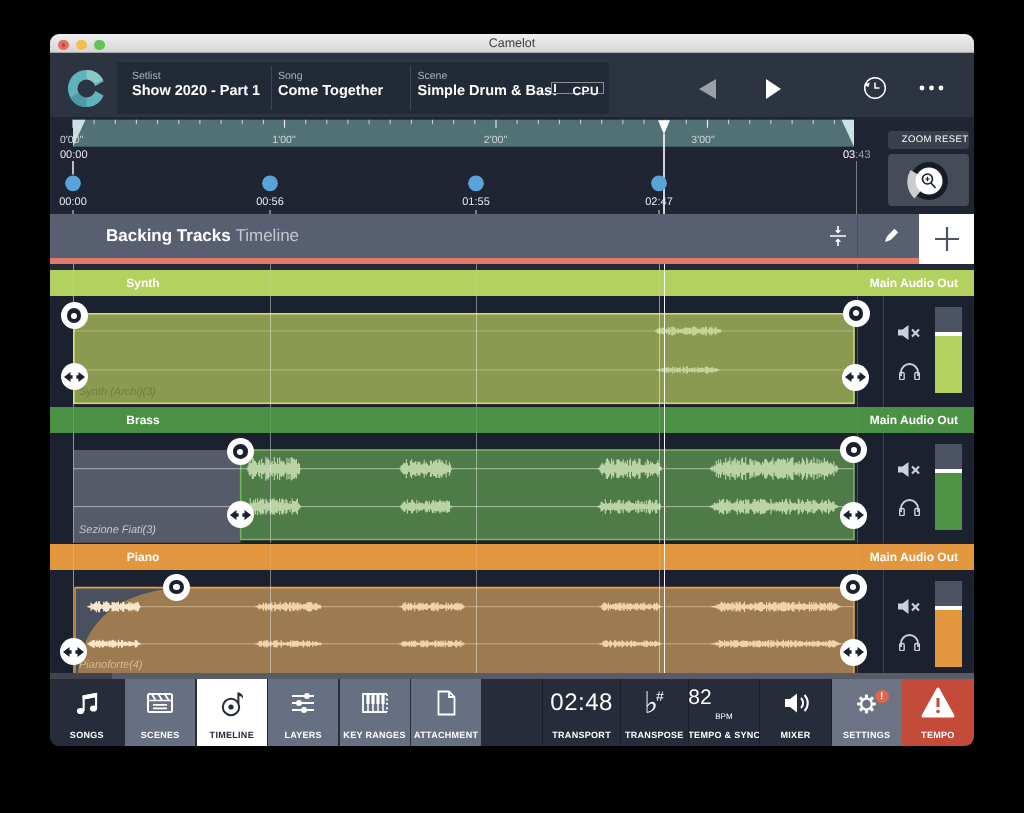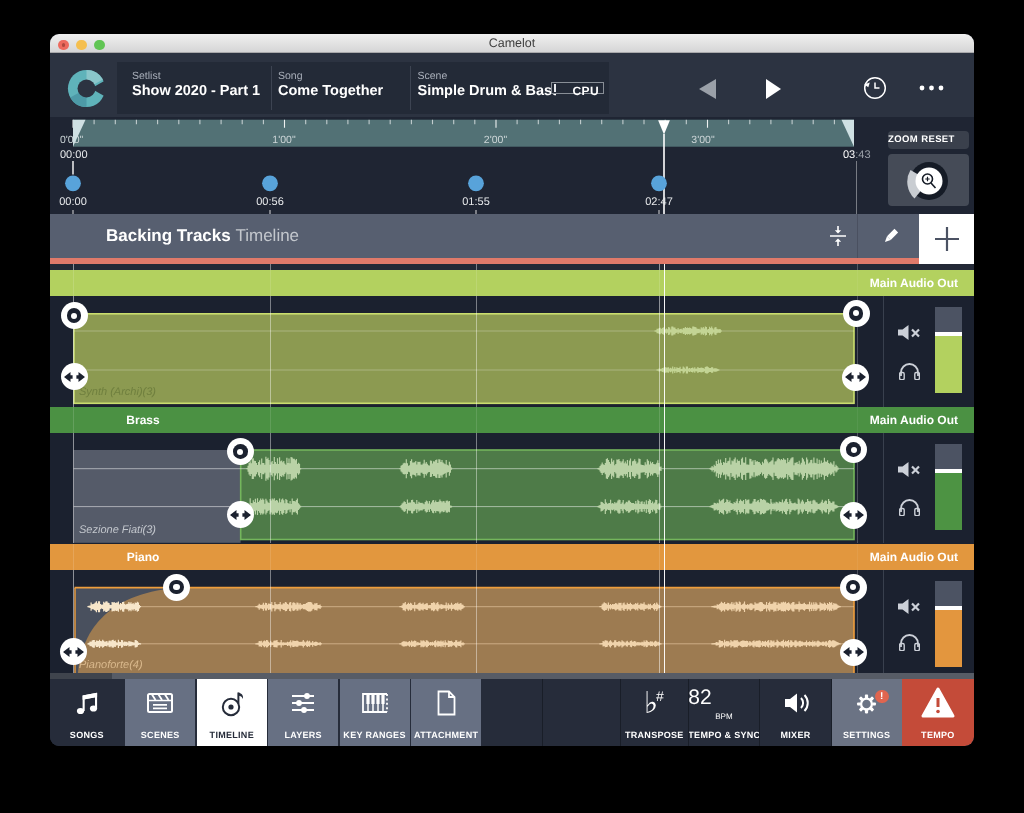--- a/index.html
+++ b/index.html
@@ -39,20 +39,21 @@
 .tbtn .lbl{position:absolute;left:0;bottom:6px;width:100%;text-align:center;font-size:9px;font-weight:bold;color:#fff;letter-spacing:.3px;white-space:nowrap;}
 .tbtn svg{position:absolute;left:50%;top:24px;transform:translate(-50%,-50%);}
 .vline{position:absolute;width:1px;}
 </style></head><body>
 <div id="page">
 <div id="win">
 
 <div id="gapstrip"></div>
 
 <div class="thdr" style="top:236px;background:#b3d15f;">
+        <span class="tn">Synth</span>
         <span class="mao">Main Audio Out</span>
       </div>
 <div class="tbody" style="top:262px;height:111px;">
   <svg class="abs" style="left:0;top:0;" width="924" height="111" viewBox="0 0 924 111">
     <rect x="24" y="17.8" width="780" height="89.5" fill="#8c9a51"></rect>
     <rect x="24" y="17.8" width="780" height="89.5" fill="none" stroke="#cade6e" stroke-width="1.6"></rect>
     <path d="M24 35H804M24 74H804" stroke="rgba(255,255,255,0.28)" stroke-width="1"></path>
     <path d="M605.0 34.4V35.6M606.0 34.2V35.8M607.1 32.7V37.3M608.1 32.7V37.3M609.2 32.0V38.0M610.2 31.7V38.3M611.3 33.0V37.0M612.3 32.0V38.0M613.4 31.6V38.4M614.4 31.1V38.9M615.5 33.3V36.7M616.5 32.6V37.4M617.6 33.3V36.7M618.6 31.0V39.0M619.7 31.4V38.6M620.7 33.5V36.5M621.8 30.5V39.5M622.8 30.5V39.5M623.9 31.5V38.5M624.9 31.6V38.4M626.0 33.1V36.9M627.0 33.6V36.4M628.1 31.9V38.1M629.1 33.4V36.6M630.2 33.0V37.0M631.2 32.8V37.2M632.3 33.5V36.5M633.3 32.1V37.9M634.4 32.2V37.8M635.4 30.9V39.1M636.5 31.9V38.1M637.5 31.6V38.4M638.6 32.0V38.0M639.6 31.5V38.5M640.7 32.1V37.9M641.7 32.7V37.3M642.8 30.4V39.6M643.8 30.4V39.6M644.9 30.9V39.1M645.9 31.3V38.7M647.0 32.6V37.4M648.0 32.9V37.1M649.1 32.7V37.3M650.1 33.4V36.6M651.2 31.2V38.8M652.2 32.3V37.7M653.3 30.9V39.1M654.3 32.4V37.6M655.4 30.5V39.5M656.4 30.9V39.1M657.5 33.6V36.4M658.5 32.9V37.1M659.6 30.7V39.3M660.6 32.1V37.9M661.7 30.5V39.5M662.7 32.3V37.7M663.8 33.4V36.6M664.8 31.6V38.4M665.9 31.1V38.9M666.9 32.8V37.2M668.0 33.3V36.7M669.0 33.2V36.8M670.1 32.9V37.1M671.1 34.2V35.8" stroke="#c3d494" stroke-width="1.2" fill="none"></path>
           <path d="M607.0 73.4V74.6M608.0 73.2V74.8M609.1 72.4V75.6M610.1 72.8V75.2M611.2 72.9V75.1M612.2 72.0V76.0M613.3 72.2V75.8M614.3 70.9V77.1M615.4 71.2V76.8M616.4 71.4V76.6M617.5 71.5V76.5M618.5 71.3V76.7M619.6 72.6V75.4M620.6 71.8V76.2M621.7 72.5V75.5M622.7 70.6V77.4M623.8 72.8V75.2M624.8 70.9V77.1M625.9 72.7V75.3M626.9 71.2V76.8M628.0 72.1V75.9M629.0 71.9V76.1M630.1 70.8V77.2M631.1 72.9V75.1M632.2 72.8V75.2M633.2 70.6V77.4M634.3 71.6V76.4M635.3 72.7V75.3M636.4 70.4V77.6M637.4 70.5V77.5M638.5 72.6V75.4M639.5 71.9V76.1M640.6 72.6V75.4M641.6 72.1V75.9M642.7 71.4V76.6M643.7 72.5V75.5M644.8 71.2V76.8M645.8 72.8V75.2M646.9 72.5V75.5M647.9 70.9V77.1M649.0 71.9V76.1M650.0 71.9V76.1M651.1 71.4V76.6M652.1 71.7V76.3M653.2 72.0V76.0M654.2 72.8V75.2M655.3 71.1V76.9M656.3 70.5V77.5M657.4 70.5V77.5M658.4 71.2V76.8M659.5 72.0V76.0M660.5 72.0V76.0M661.6 71.2V76.8M662.6 71.2V76.8M663.7 72.6V75.4M664.7 72.3V75.7M665.8 72.3V75.7M666.8 72.6V75.4M667.9 73.1V74.9M668.9 73.4V74.6" stroke="#c3d494" stroke-width="1.2" fill="none"></path>
   </svg>
@@ -290,21 +291,21 @@
     <circle cx="23" cy="66.3" r="7.9" fill="#58a3da"></circle>
     <circle cx="220" cy="66.3" r="7.9" fill="#58a3da"></circle>
     <circle cx="426" cy="66.3" r="7.9" fill="#58a3da"></circle>
     <circle cx="609" cy="66.3" r="7.9" fill="#58a3da"></circle>
     <text x="23" y="88" fill="#e7e9eb" font-size="11" text-anchor="middle">00:00</text>
     <text x="220" y="88" fill="#e7e9eb" font-size="11" text-anchor="middle">00:56</text>
     <text x="426" y="88" fill="#e7e9eb" font-size="11" text-anchor="middle">01:55</text>
     <text x="609" y="88" fill="#e7e9eb" font-size="11" text-anchor="middle">02:47</text>
     <path d="M23 93V97M220 93V97M426 93V97M609 93V97" stroke="rgba(255,255,255,0.7)" stroke-width="1.2"></path>
   </svg>
-  <div class="abs" style="left:838px;top:14.4px;width:80.5px;height:17.6px;background:#3a404c;border-radius:4px;text-align:left;line-height:17.6px;font-size:9.5px;font-weight:bold;color:#fff;letter-spacing:.4px;">ZOOM RESET</div>
+  <div class="abs" style="left:838px;top:14.4px;width:80.5px;height:17.6px;background:#3a404c;border-radius:4px;text-align:right;line-height:17.6px;font-size:9.5px;font-weight:normal;color:#fff;letter-spacing:.4px;">ZOOM RESET</div>
   <div class="abs" style="left:838px;top:36.6px;width:80.5px;height:52.4px;background:#454b57;border-radius:4px;">
     <svg class="abs" style="left:16px;top:2px;" width="48" height="50" viewBox="0 0 48 50">
       <circle cx="25" cy="25" r="19" fill="#151b26"></circle>
       <path d="M25 25 L6.5 14 A23 23 0 0 0 10.5 42.5 Z" fill="#c9cdd2"></path>
       <circle cx="25" cy="25" r="13.5" fill="#fff"></circle>
       <circle cx="23.5" cy="23" r="5" fill="none" stroke="#151b26" stroke-width="1.6"></circle>
       <path d="M27 27 L31.5 32" stroke="#151b26" stroke-width="1.6"></path>
       <path d="M23.5 20.8v4.4M21.3 23h4.4" stroke="#151b26" stroke-width="1.2"></path>
       <path d="M5 21 A 18 18 0 0 0 14 38 L 18 32" fill="#c9cdd2" opacity="0"></path>
     </svg>
@@ -393,20 +394,24 @@
             </g>
           </svg>
           <span class="lbl" style="color:#fff;">LAYERS</span>
         </div>
         <div class="tbtn" style="left:361.1px;width:70.2px;background:#677083;">
           <svg width="34" height="34" viewBox="0 0 34 34">
 <path d="M9.5 5.5 H20 L25.5 11 V28.5 H9.5 Z" fill="none" stroke="#fff" stroke-width="1.8"></path>
 <path d="M20 5.5 V11 H25.5" fill="none" stroke="#fff" stroke-width="1.8"></path>
           </svg>
           <span class="lbl" style="color:#fff;">ATTACHMENT</span>
+        </div>
+        <div class="tbtn" style="left:492.8px;width:77.6px;">
+          <div class="abs" style="left:0;top:0;width:100%;height:48px;line-height:48px;text-align:center;font-size:24px;color:#fff;letter-spacing:0.5px;">02:48</div>
+          <span class="lbl">TRANSPORT</span>
         </div>
         <div class="tbtn" style="left:570.4px;width:67.9px;background:#262c3a;">
           <svg width="40" height="40" viewBox="0 0 40 40">
 <text x="10" y="30" font-family="Liberation Serif,serif" font-size="30" fill="#fff">♭</text>
 <text x="22" y="18" font-family="Liberation Sans,sans-serif" font-size="14" fill="#fff">#</text>
           </svg>
           <span class="lbl" style="color:#fff;">TRANSPOSE</span>
         </div>
         <div class="tbtn" style="left:638.3px;width:71.2px;">
           <div class="abs" style="left:0;top:2px;width:100%;height:34px;line-height:34px;font-size:21px;color:#fff;">82</div>

